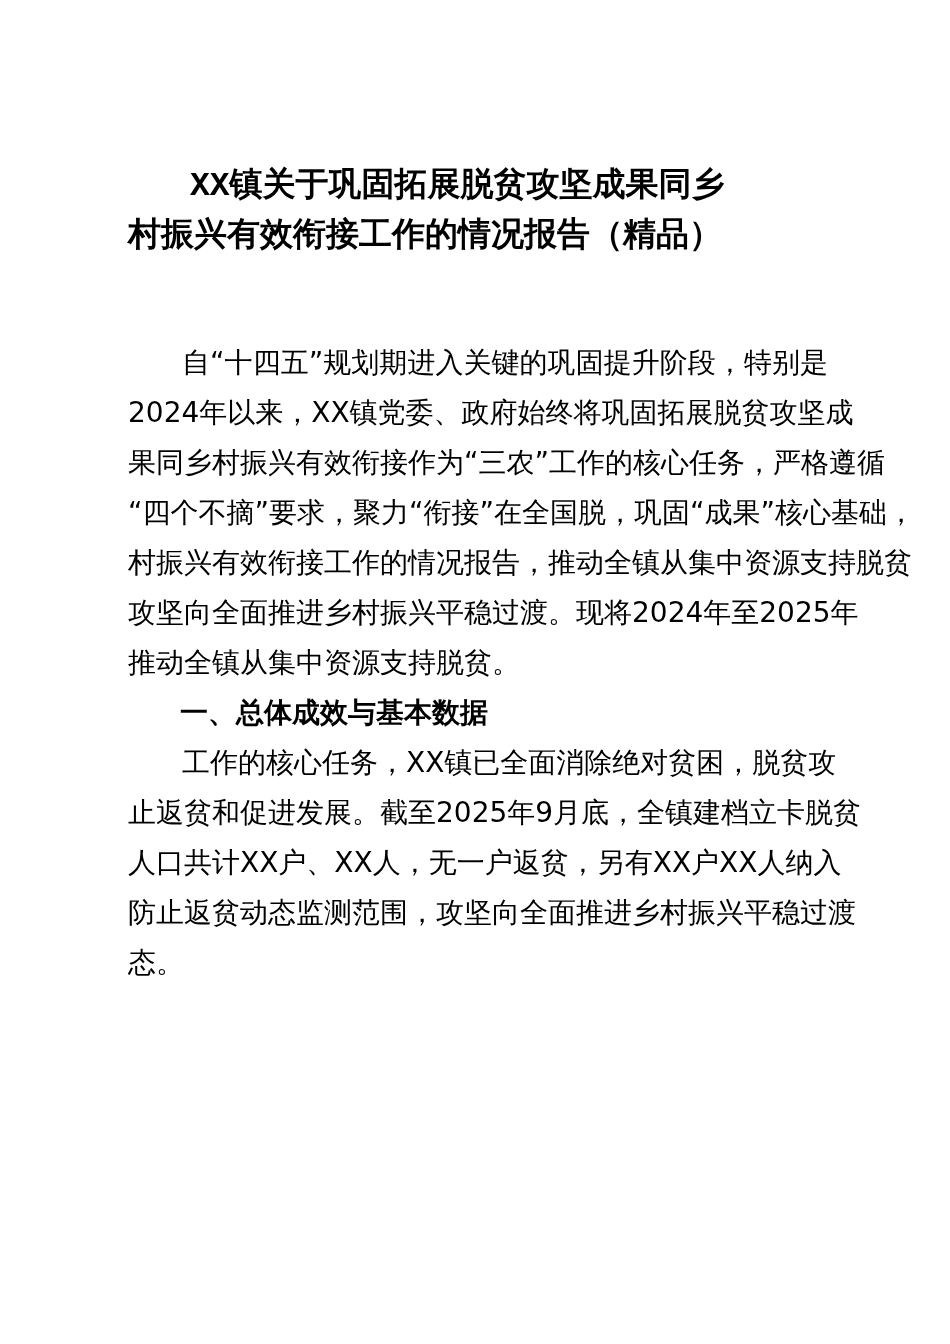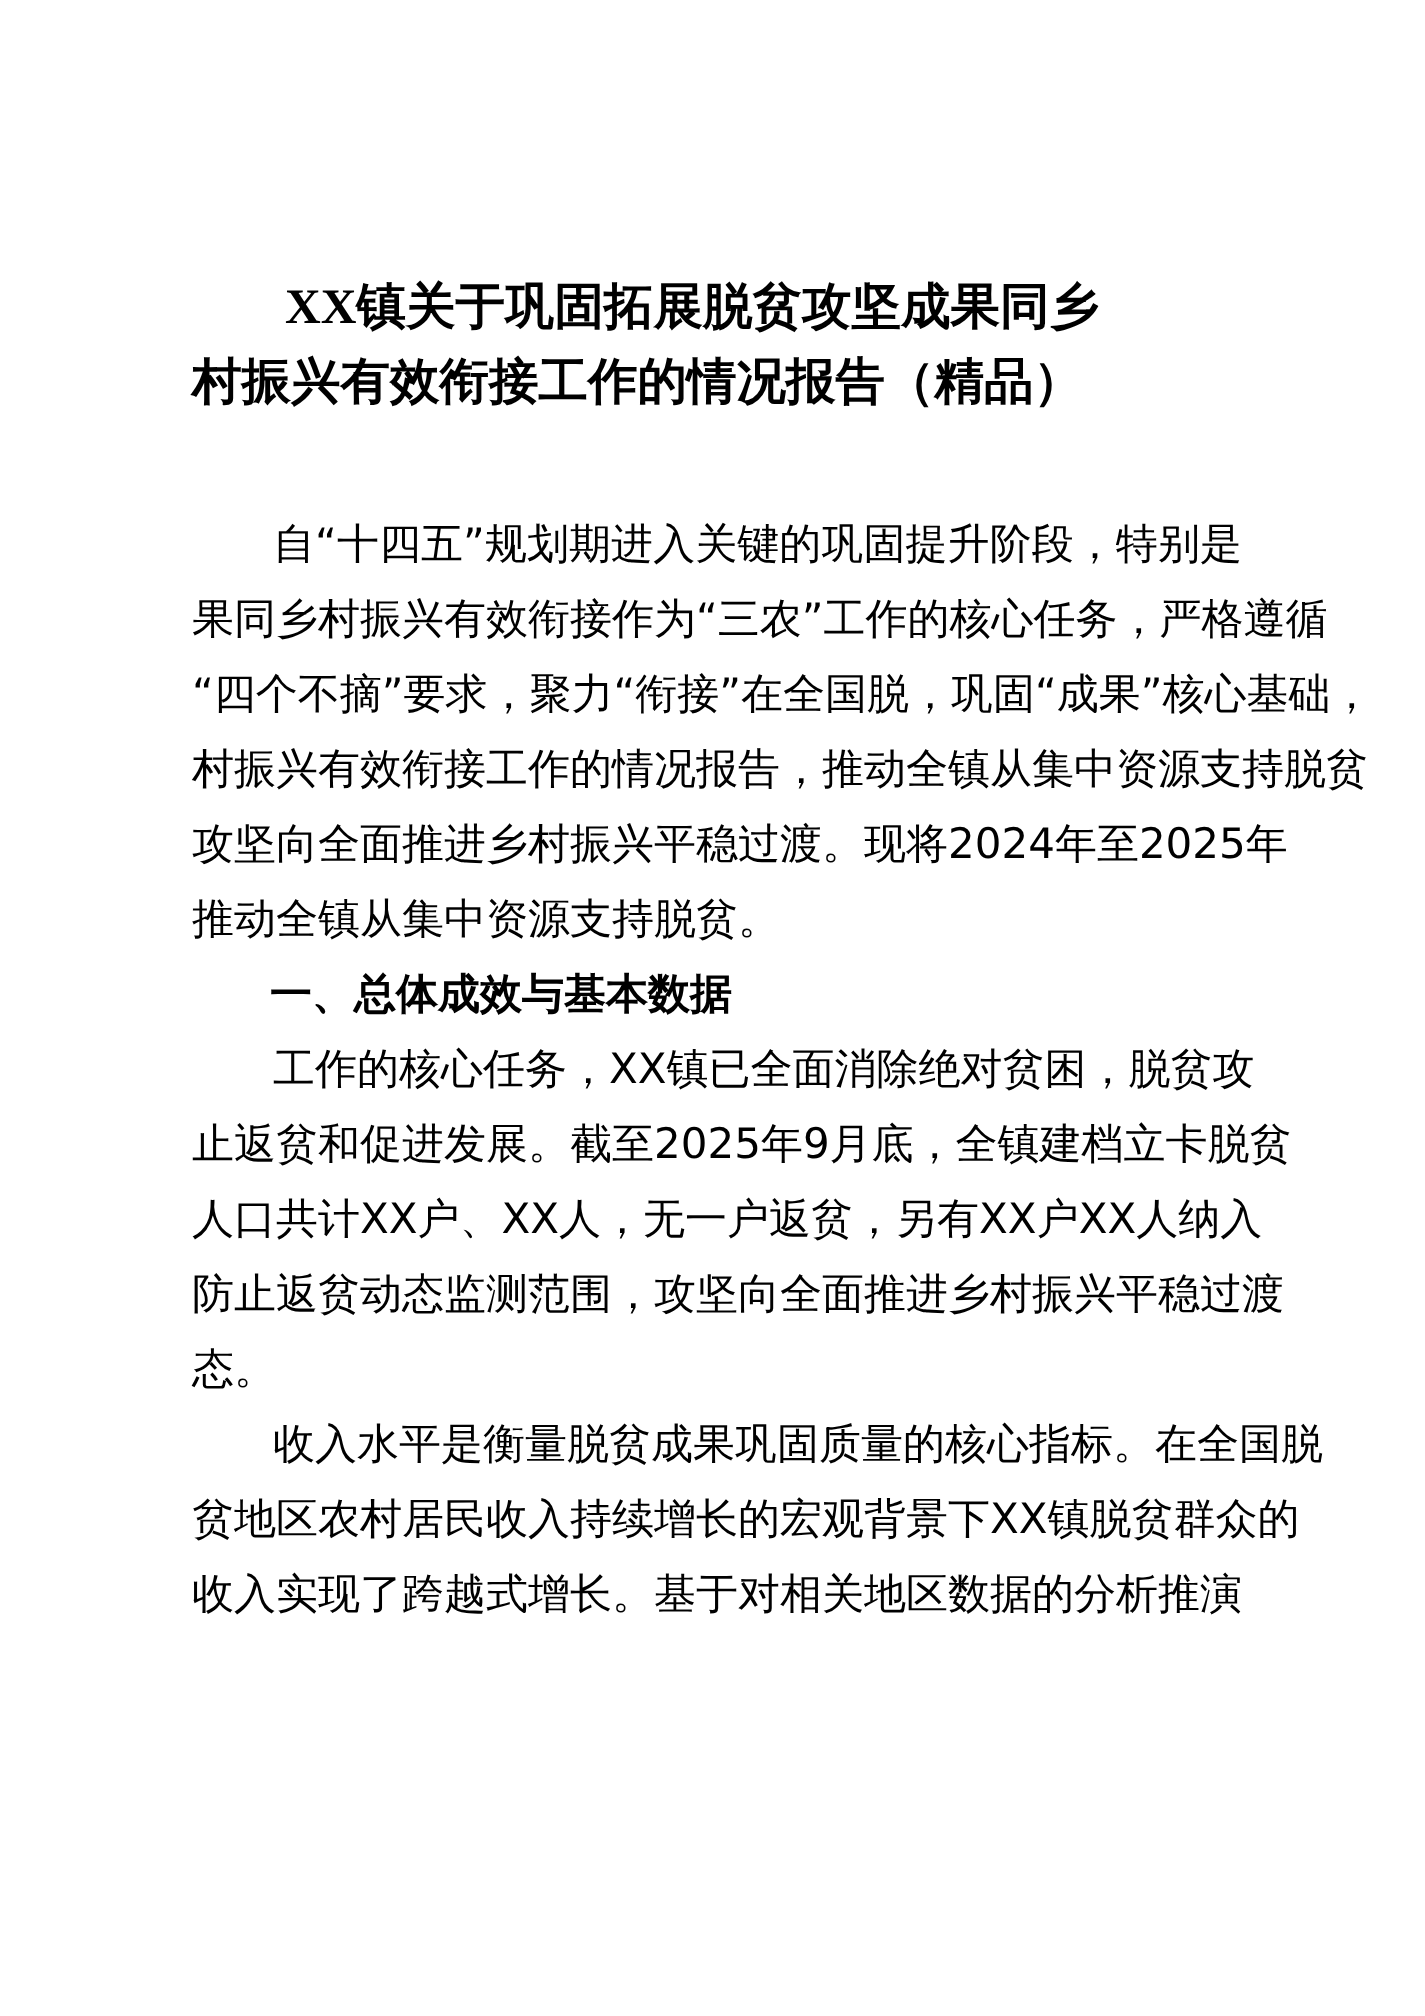--- a/index.html
+++ b/index.html
@@ -19,26 +19,25 @@
     left: 0; top: 0;
     width: 950px;
     height: 1344px;
     background: #ffffff;
   }
   .title {
     position: absolute;
     left: 128px;
     top: 162px;
     width: 700px;
-    font-family: Liberation Serif, serif;
+    font-family: Liberation Mono, monospace;
     font-weight: bold;
     font-size: 33px;
     line-height: 50px;
     letter-spacing: 0px;
-    margin-top: 18px;
   }
   .title .tline {
     display: block;
     white-space: nowrap;
   }
   .title .tline.first {
     padding-left: 62px;
   }
   .body-text {
     position: absolute;
@@ -80,37 +79,33 @@
 
   <div class="title">
     <span class="tline first">XX镇关于巩固拓展脱贫攻坚成果同乡</span>
     <span class="tline">村振兴有效衔接工作的情况报告（精品）</span>
   </div>
 
   <div class="body-text">
 
     <div class="para">
       <span class="line indent">自“十四五”规划期进入关键的巩固提升阶段，特别是</span>
+      <span class="line">2024年以来，XX镇党委、政府始终将巩固拓展脱贫攻坚成</span>
       <span class="line">果同乡村振兴有效衔接作为“三农”工作的核心任务，严格遵循</span>
       <span class="line">“四个不摘”要求，聚力“衔接”在全国脱，巩固“成果”核心基础，</span>
       <span class="line">村振兴有效衔接工作的情况报告，推动全镇从集中资源支持脱贫</span>
       <span class="line">攻坚向全面推进乡村振兴平稳过渡。现将2024年至2025年</span>
       <span class="line last">推动全镇从集中资源支持脱贫。</span>
     </div>
 
     <span class="heading">一、总体成效与基本数据</span>
 
     <div class="para">
       <span class="line indent">工作的核心任务，XX镇已全面消除绝对贫困，脱贫攻</span>
       <span class="line">止返贫和促进发展。截至2025年9月底，全镇建档立卡脱贫</span>
       <span class="line">人口共计XX户、XX人，无一户返贫，另有XX户XX人纳入</span>
       <span class="line">防止返贫动态监测范围，攻坚向全面推进乡村振兴平稳过渡</span>
       <span class="line last">态。</span>
     </div>
 
-    <div class="para">
-      <span class="line indent">收入水平是衡量脱贫成果巩固质量的核心指标。在全国脱</span>
-      <span class="line">贫地区农村居民收入持续增长的宏观背景下XX镇脱贫群众的</span>
-      <span class="line">收入实现了跨越式增长。基于对相关地区数据的分析推演</span>
-    </div>
 
   </div>
 </div>
 
 </body></html>

